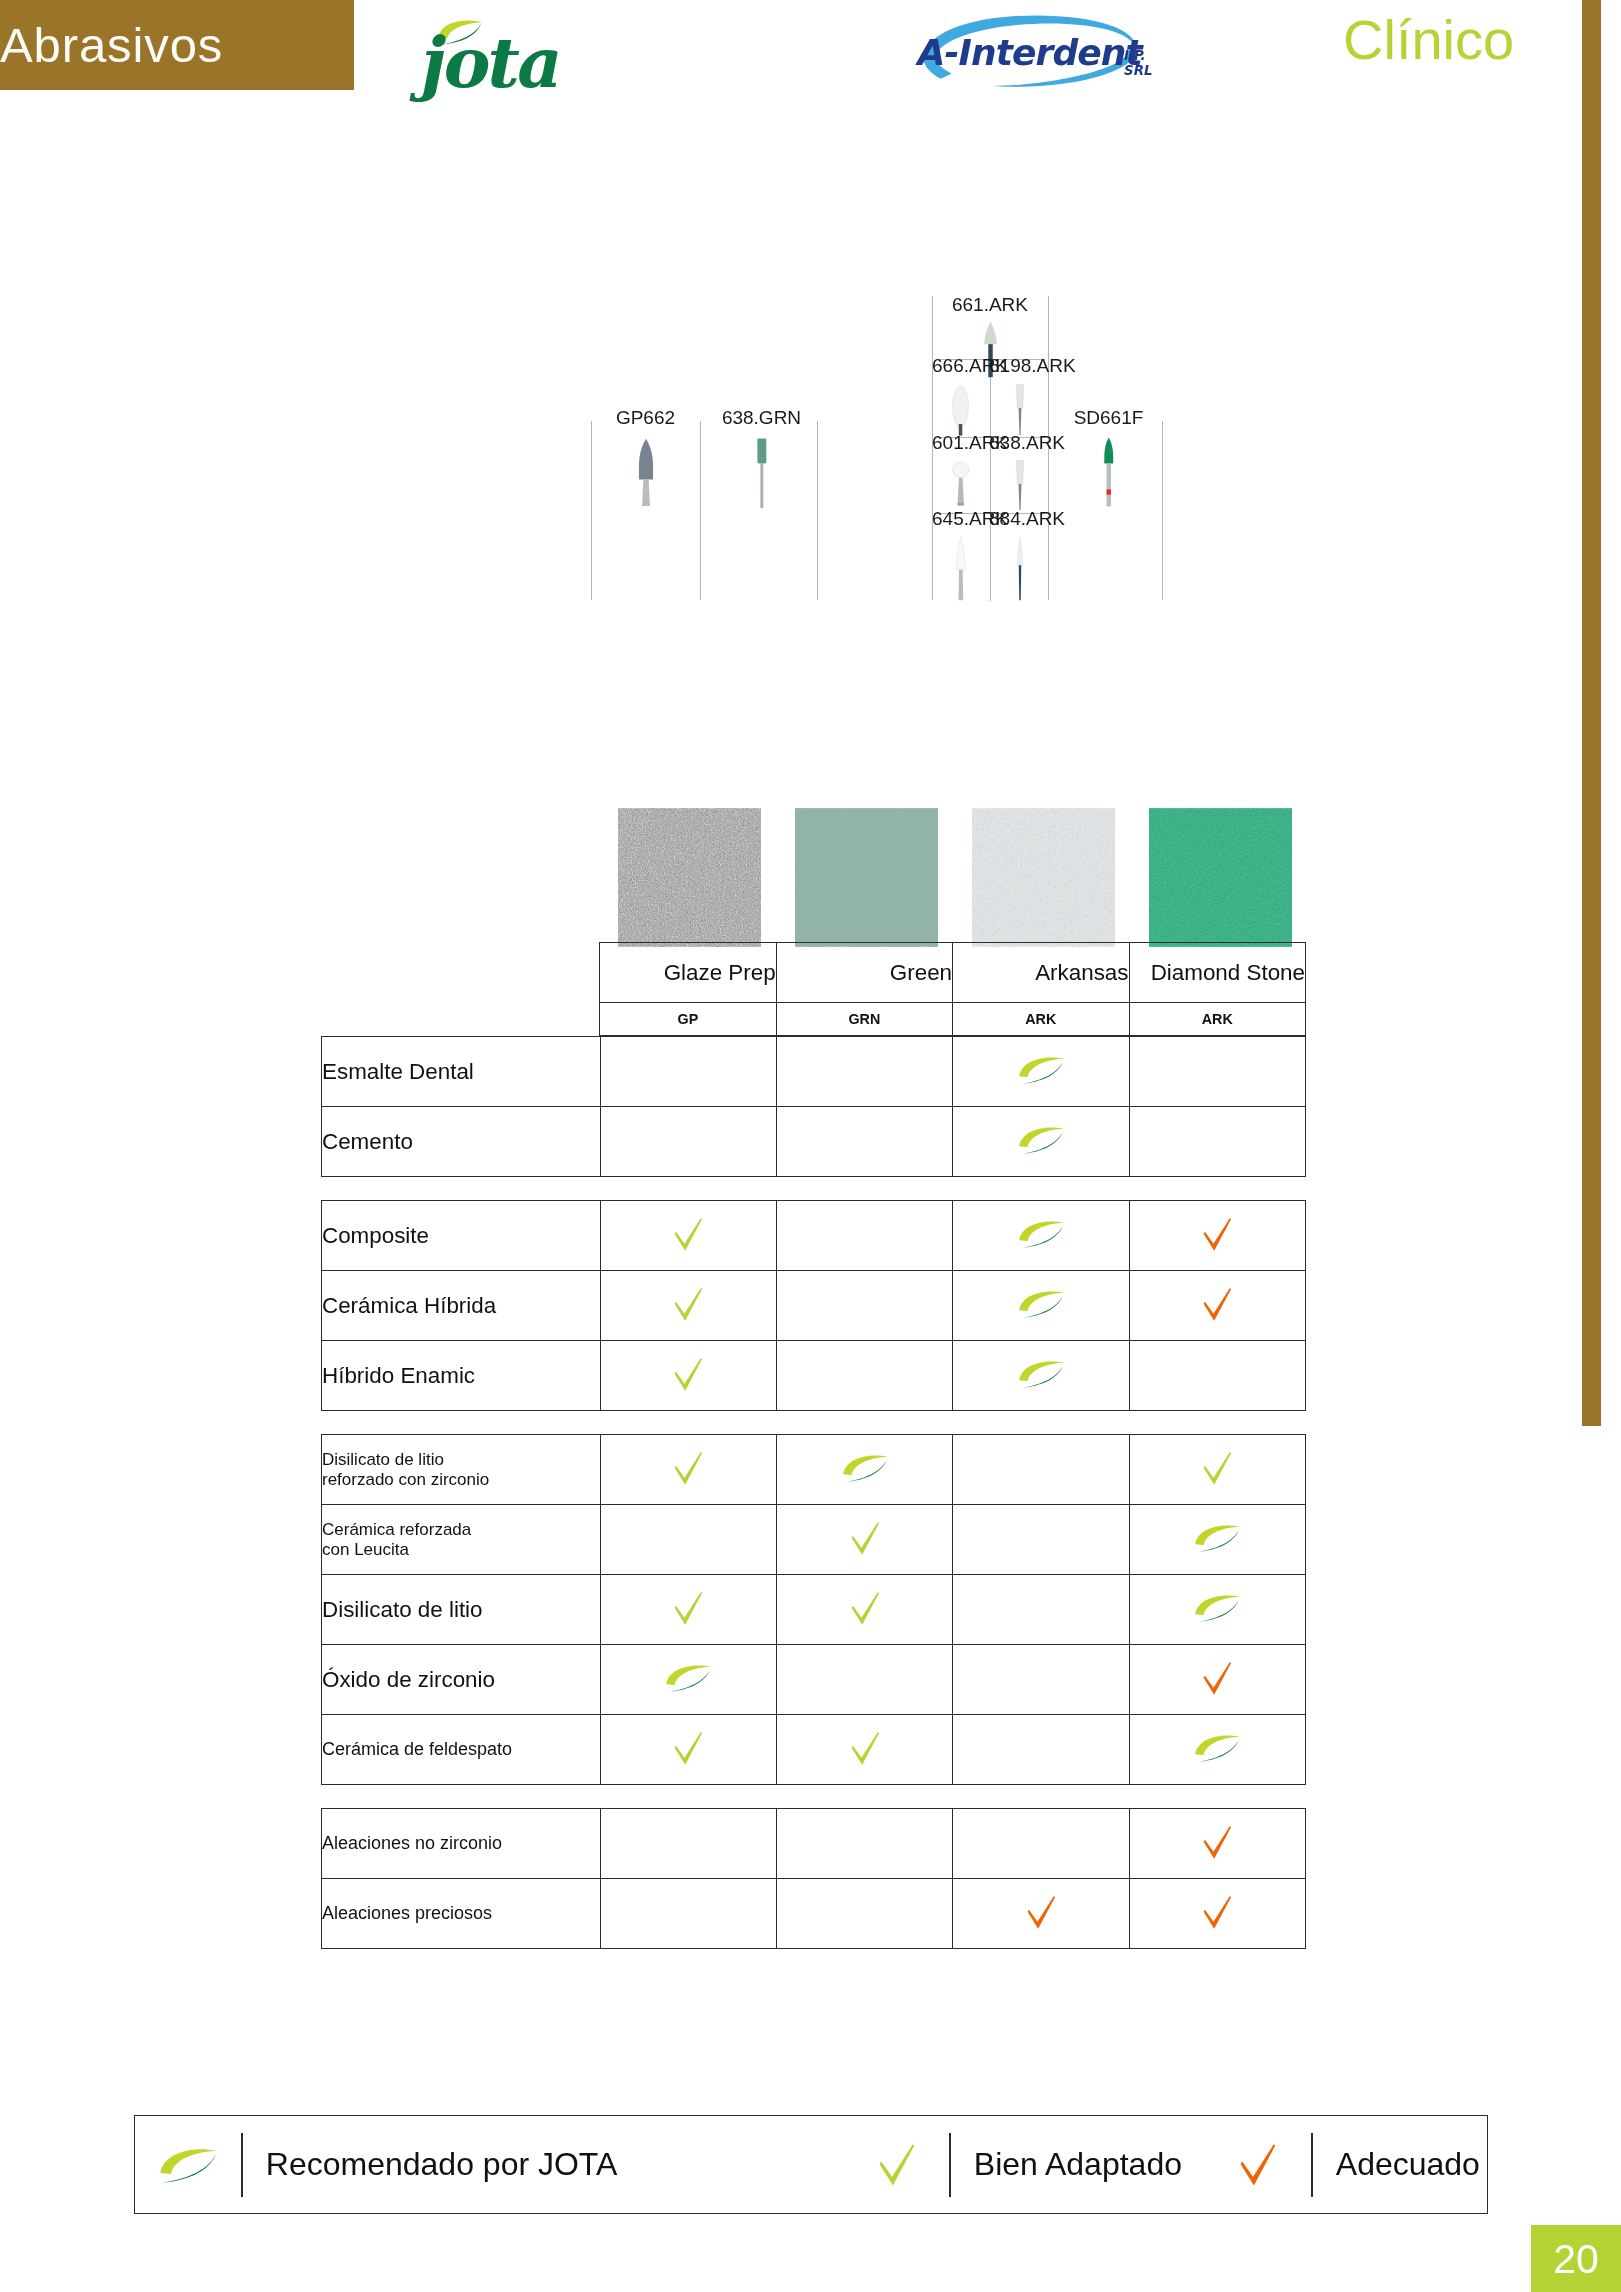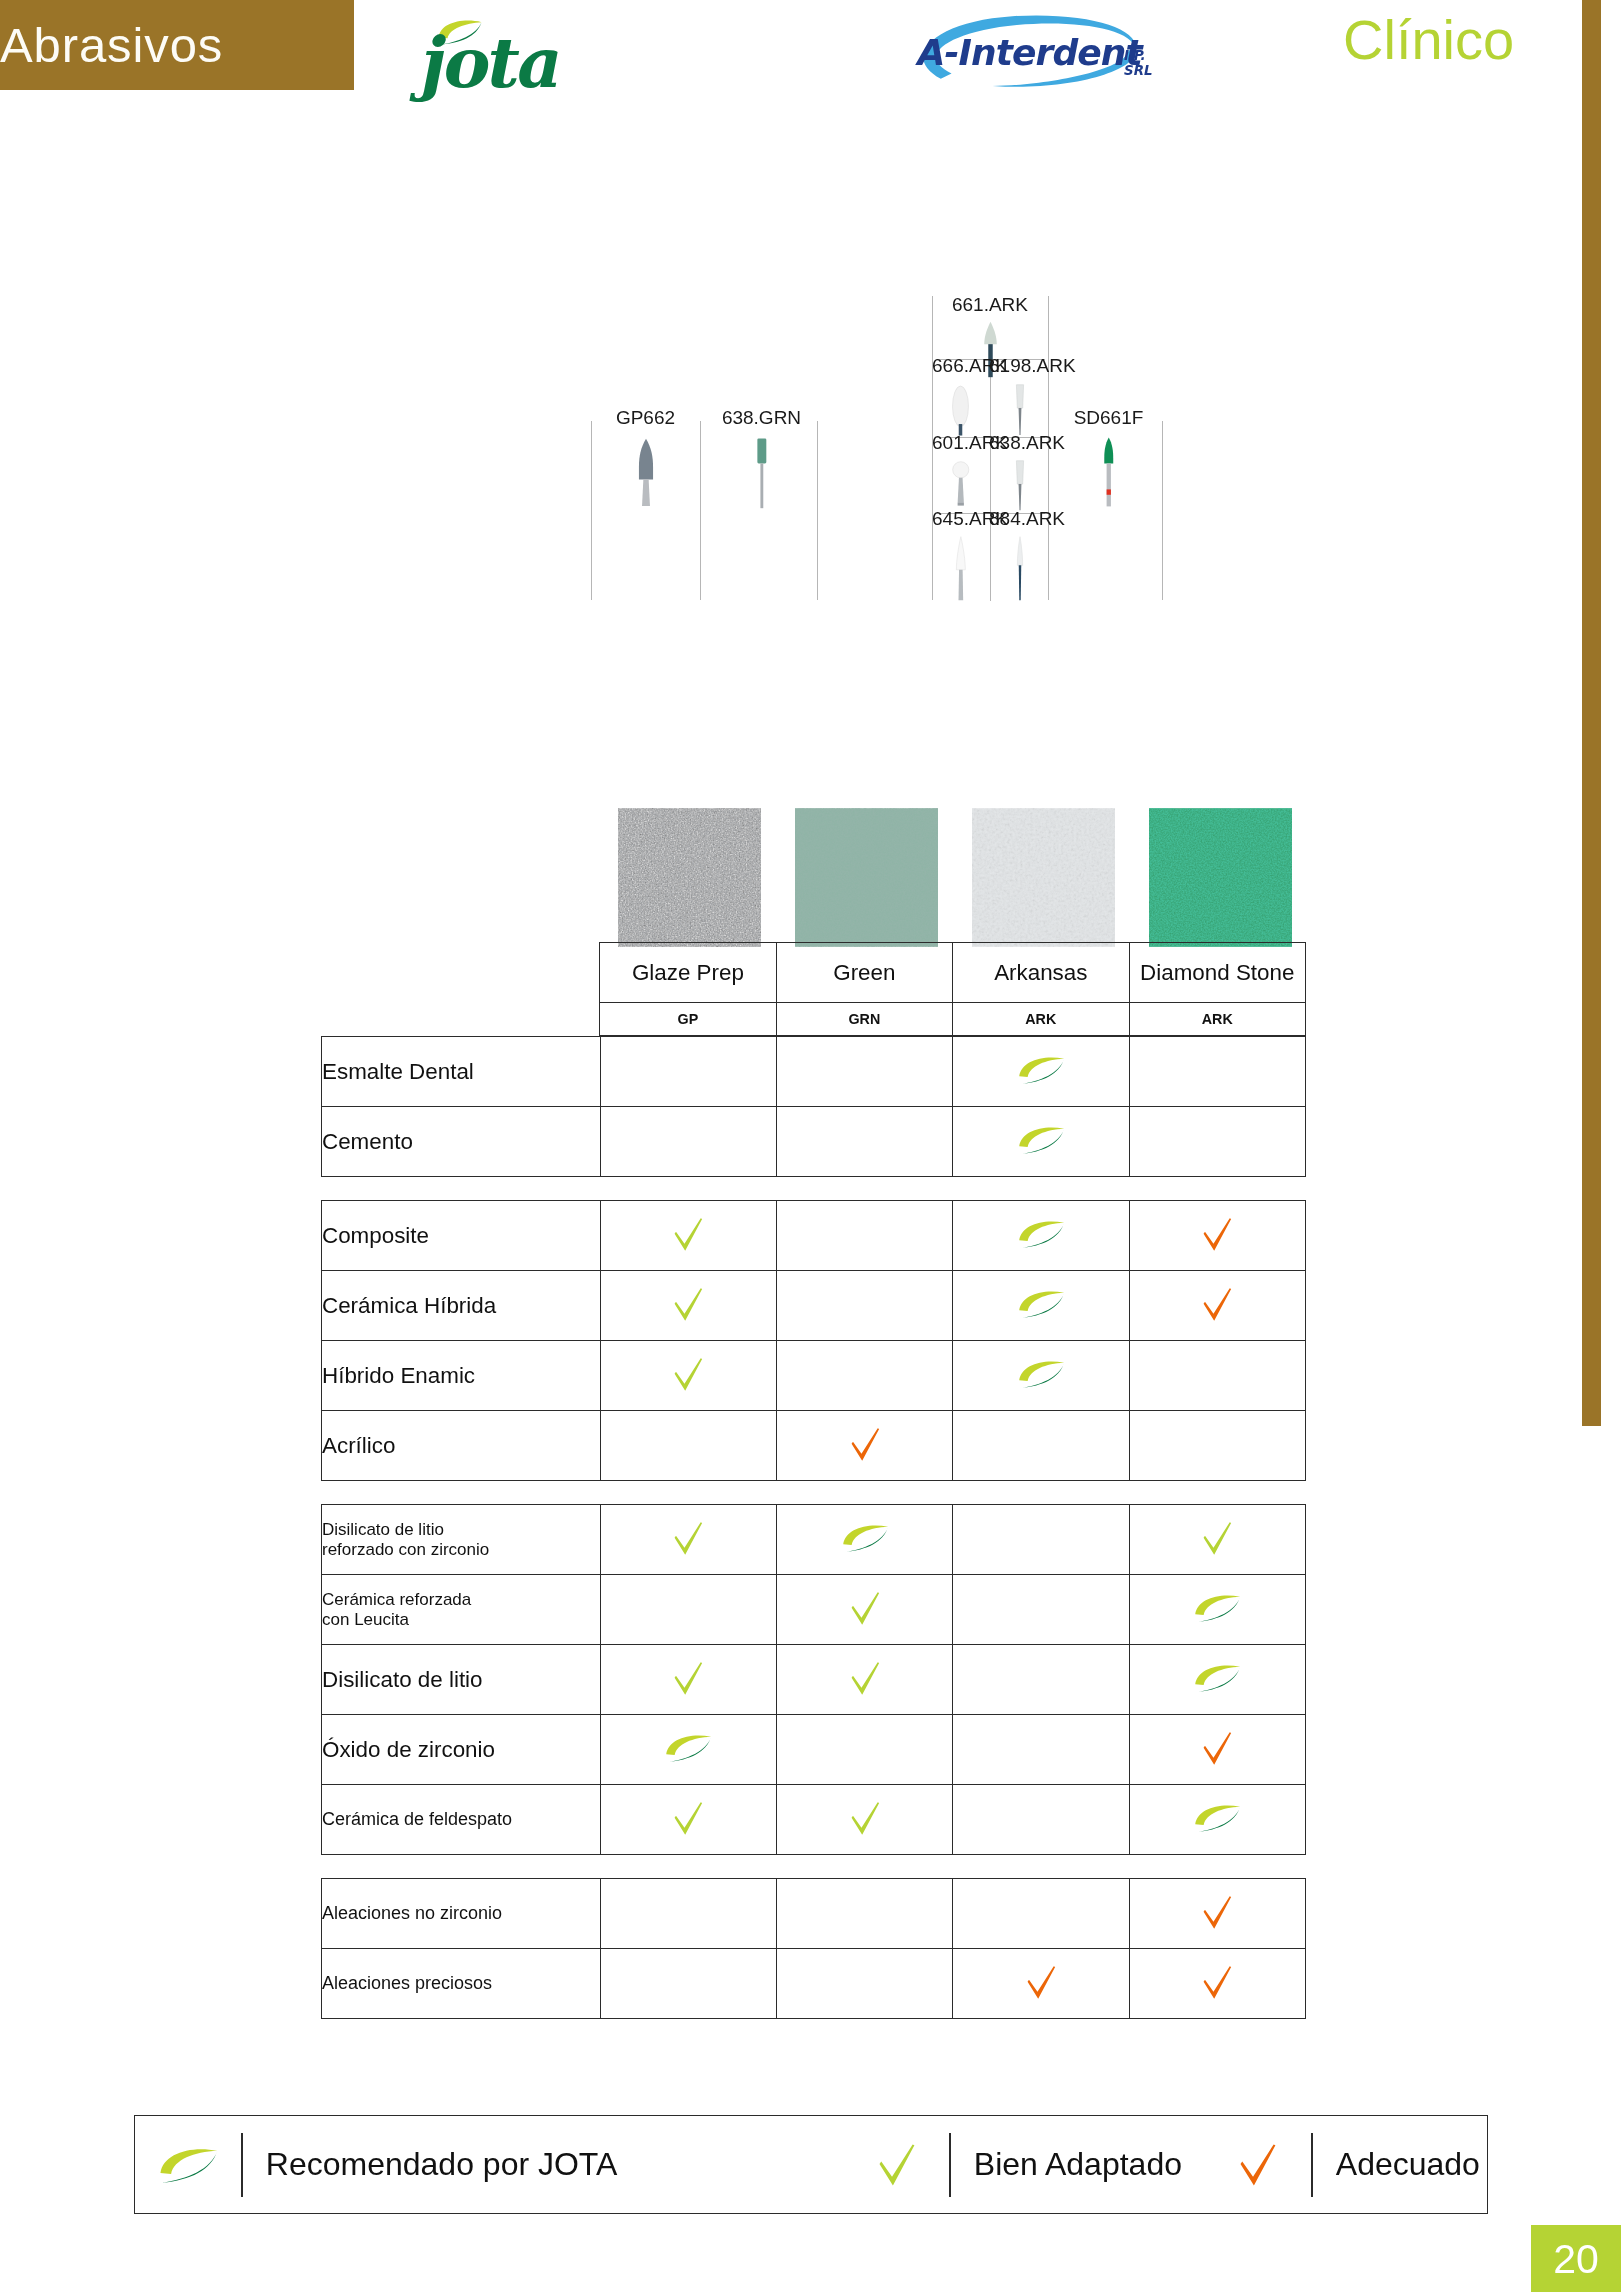--- a/index.html
+++ b/index.html
@@ -70,21 +70,21 @@
 
   
   #matrix-table{position:absolute;left:321px;top:942px;width:985px;}
   .tbl-block{border-collapse:collapse;table-layout:fixed;width:985px;}
   .tbl-block td,.tbl-block th{border:1.8px solid #2b2b2b;padding:0;}
   col.c-label{width:278px;}
   col.c-data{width:176px;}
   col.c-data-last{width:176px;}
 
   .hdr-name{
-    height:59px;text-align:center;vertical-align:middle;
+    height:59px;text-align:right;vertical-align:middle;
     font-size:22.4px;font-weight:400;color:#111;
     font-family:"Liberation Sans",sans-serif;line-height:1.06;margin-top:7px;
   }
   .hdr-code{
     height:32px;text-align:center;vertical-align:middle;
     font-size:14.3px;font-weight:700;color:#111;
     font-family:"Liberation Sans",sans-serif;
   }
   .spacer-cell{border:none !important;background:#fff;}
 
@@ -409,29 +409,20 @@
             <td class="cell"><span class="mark"><svg width="34" height="41" viewBox="0 0 48 58">
                   <path d="M5 28 L7 25 L19 42 L42 6 L44 7 L20 52 Z" fill="#b5d334"></path>
                 </svg></span></td>
             <td class="cell"></td>
             <td class="cell"><span class="mark"><svg width="52" height="38" viewBox="0 0 74 54">
                   <path d="M6 36 C9 14, 40 5, 70 11 C44 12, 21 21, 18 37 Z" fill="#c3d52b"></path>
                   <path d="M70 11 C63 32, 36 43, 8 47 C40 44, 63 33, 70 11 Z" fill="#0b7a45"></path>
                 </svg></span></td>
             <td class="cell"></td>
           </tr>
-          <tr class="data-row">
-            <td class="row-label">Acrílico</td>
-            <td class="cell"></td>
-            <td class="cell"><span class="mark"><svg width="34" height="41" viewBox="0 0 48 58">
-                  <path d="M5 28 L7 25 L19 42 L42 6 L44 7 L20 52 Z" fill="#ec6608"></path>
-                </svg></span></td>
-            <td class="cell"></td>
-            <td class="cell"></td>
-          </tr>
         </tbody>
       </table>
       <div style="height: 23px;"></div>
       <table class="tbl-block">
         <colgroup>
           <col class="c-label">
           <col class="c-data">
           <col class="c-data">
           <col class="c-data">
           <col class="c-data-last">

